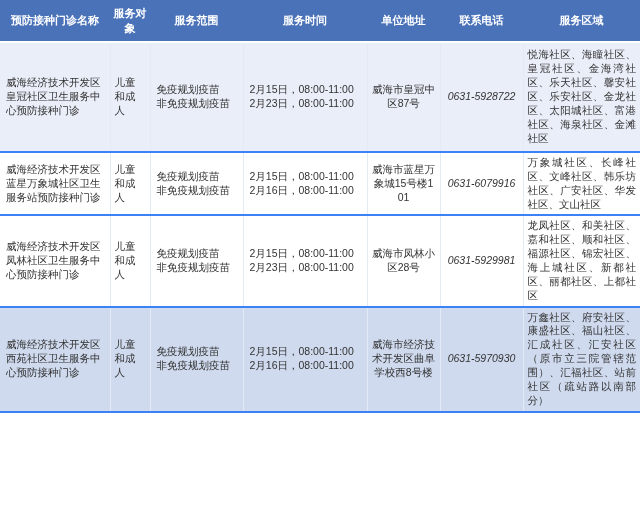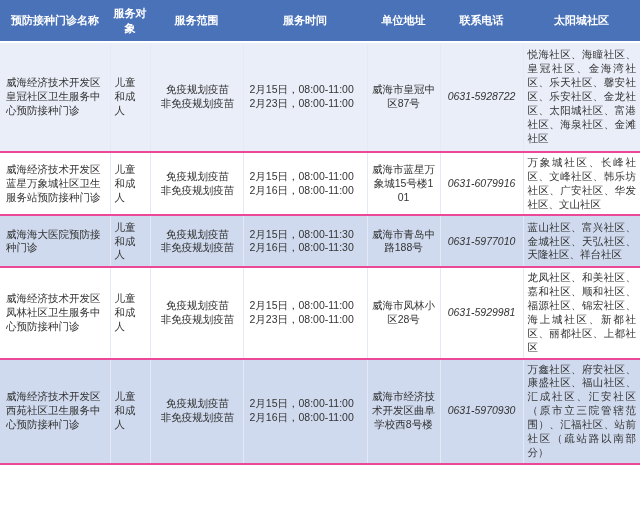--- a/index.html
+++ b/index.html
@@ -38,32 +38,32 @@
     border-bottom: 2px solid #ffffff;
     line-height: 1.35;
   }
   tbody td {
     font-size: 10.5px;
     color: #333333;
     line-height: 1.32;
     vertical-align: middle;
     padding: 3px 4px;
     border-right: 1px solid #e4eaf5;
-    border-bottom: 2px solid #ec4899;
+    border-bottom: 2px solid #3b82f6;
     word-break: break-all;
   }
   tbody td:last-child { border-right: none; }
 
   tr.row-light td { background: #eaeef8; }
   tr.row-white td { background: #ffffff; }
   tr.row-blue  td { background: #cfdaee; }
 
   td.cell-name   { text-align: left;  padding-left: 6px; }
   td.cell-target { text-align: left; }
-  td.cell-scope  { text-align: center;  padding-left: 6px; }
+  td.cell-scope  { text-align: left;  padding-left: 6px; }
   td.cell-time   { text-align: left;  padding-left: 6px; }
   td.cell-time div, td.cell-phone { white-space: nowrap; }
   td.cell-addr   { text-align: center; margin-left: 35px; }
   td.cell-phone  { text-align: center; padding-left: 2px; padding-right: 2px; font-style: italic; }
   td.cell-area   { text-align: justify; text-justify: inter-character; }
 </style>
 </head>
 <body>
 
 <div class="page">
@@ -78,21 +78,21 @@
         <col class="c7">
     </colgroup>
     <thead>
       <tr style="height:42px;">
         <th>预防接种门诊名称</th>
         <th>服务对象</th>
         <th>服务范围</th>
         <th>服务时间</th>
         <th>单位地址</th>
         <th>联系电话</th>
-        <th>太阳城社区</th>
+        <th>服务区域</th>
       </tr>
     </thead>
     <tbody>
 
       <tr class="row-light" style="height:110px;">
         <td class="cell-name">威海经济技术开发区皇冠社区卫生服务中心预防接种门诊</td>
         <td class="cell-target">儿童和成人</td>
         <td class="cell-scope">
           <div>免疫规划疫苗</div>
           <div>非免疫规划疫苗</div>
@@ -115,35 +115,20 @@
         </td>
         <td class="cell-time">
           <div>2月15日，08:00-11:00</div>
           <div>2月16日，08:00-11:00</div>
         </td>
         <td class="cell-addr">威海市蓝星万象城15号楼101</td>
         <td class="cell-phone">0631-6079916</td>
         <td class="cell-area">万象城社区、长峰社区、文峰社区、韩乐坊社区、广安社区、华发社区、文山社区</td>
       </tr>
 
-      <tr class="row-blue" style="height:52px;">
-        <td class="cell-name">威海海大医院预防接种门诊</td>
-        <td class="cell-target">儿童和成人</td>
-        <td class="cell-scope">
-          <div>免疫规划疫苗</div>
-          <div>非免疫规划疫苗</div>
-        </td>
-        <td class="cell-time">
-          <div>2月15日，08:00-11:30</div>
-          <div>2月16日，08:00-11:30</div>
-        </td>
-        <td class="cell-addr">威海市青岛中路188号</td>
-        <td class="cell-phone">0631-5977010</td>
-        <td class="cell-area">蓝山社区、富兴社区、金城社区、天弘社区、天隆社区、祥台社区</td>
-      </tr>
 
       <tr class="row-white" style="height:91px;">
         <td class="cell-name">威海经济技术开发区凤林社区卫生服务中心预防接种门诊</td>
         <td class="cell-target">儿童和成人</td>
         <td class="cell-scope">
           <div>免疫规划疫苗</div>
           <div>非免疫规划疫苗</div>
         </td>
         <td class="cell-time">
           <div>2月15日，08:00-11:00</div>

